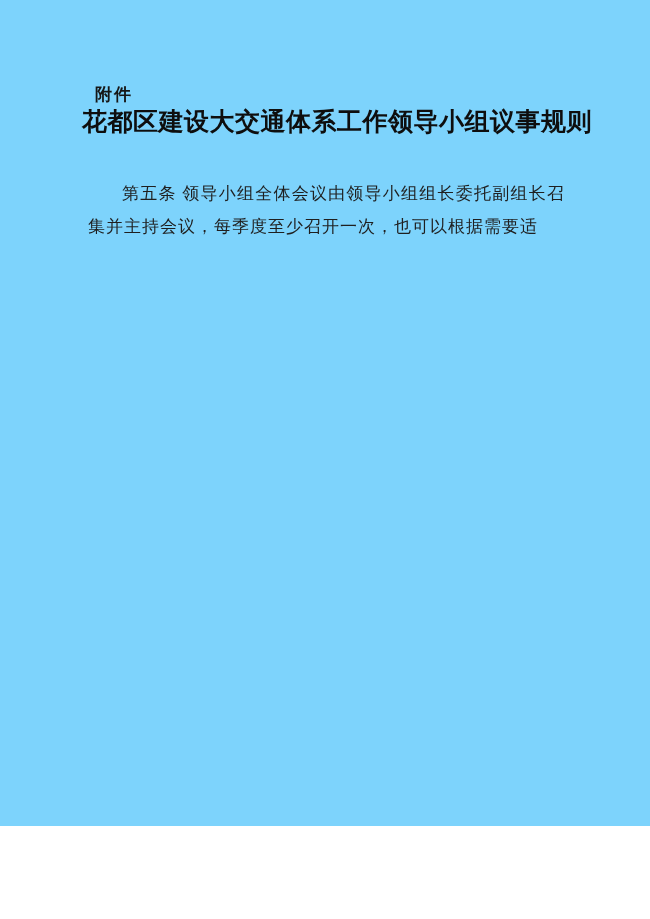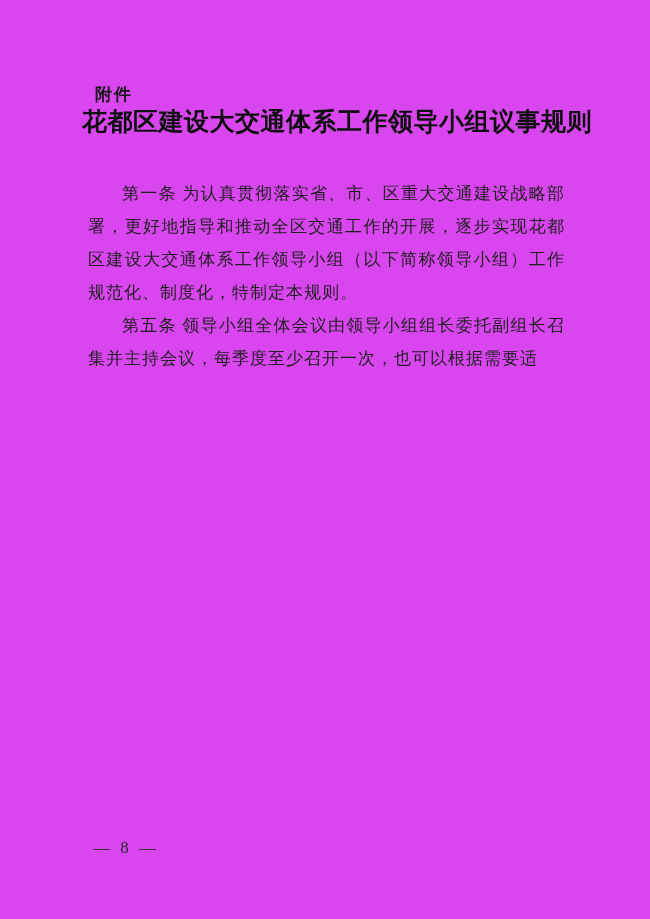--- a/index.html
+++ b/index.html
@@ -3,22 +3,22 @@
 <meta charset="utf-8">
 <style>
   html, body {
     margin: 0;
     padding: 0;
     background: #ffffff;
   }
   .page {
     position: relative;
     width: 650px;
-    height: 919px;
-    background: #d946ef;
+    height: 826px;
+    background: #7dd3fc;
     overflow: hidden;
     font-family: "Liberation Serif", "DejaVu Serif", serif;
     color: #1c1c1c;
   }
   .attachment {
     position: absolute;
     left: 95px;
     top: 83px;
     font-family: "Liberation Sans", "DejaVu Sans", sans-serif;
     font-size: 17px;
@@ -66,18 +66,17 @@
 </style>
 </head>
 <body>
 
 <div class="page">
   <div class="attachment">附件</div>
 
   <h1 class="doc-title">花都区建设大交通体系工作领导小组议事规则</h1>
 
   <div class="doc-body">
-      <p>第一条 为认真贯彻落实省、市、区重大交通建设战略部署，更好地指导和推动全区交通工作的开展，逐步实现花都区建设大交通体系工作领导小组（以下简称领导小组）工作规范化、制度化，特制定本规则。</p>
       <p>第五条 领导小组全体会议由领导小组组长委托副组长召集并主持会议，每季度至少召开一次，也可以根据需要适</p>
     </div>
 
   <div class="page-number">— 8 —</div>
 </div>
 
 </body></html>

